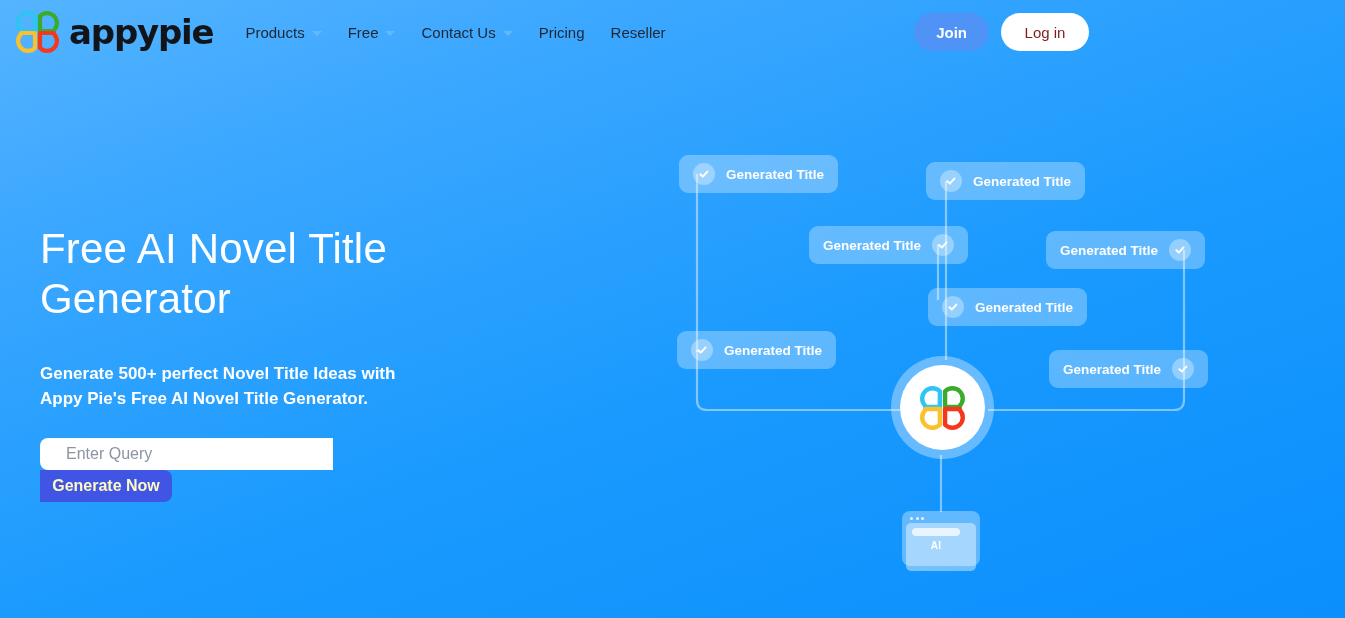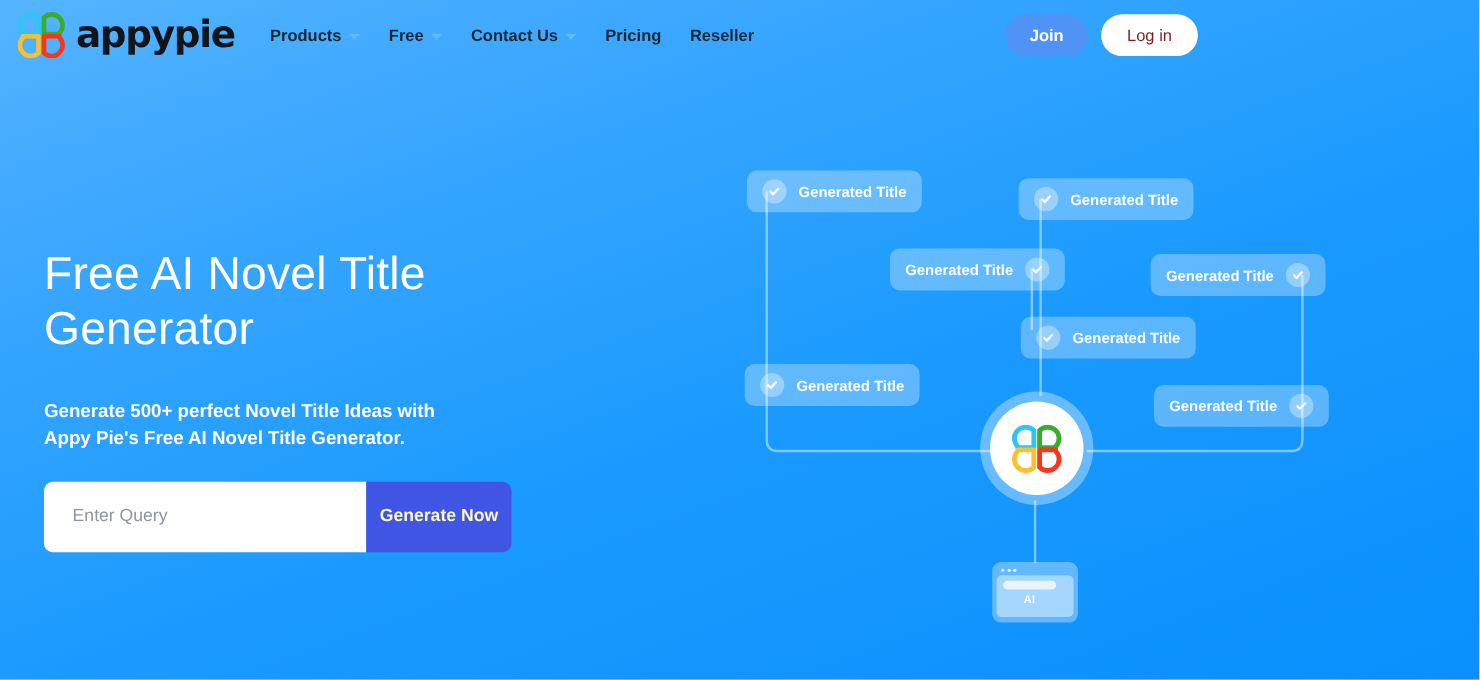--- a/index.html
+++ b/index.html
@@ -59,21 +59,21 @@
     align-items: center;
     gap: 26px;
     margin-left: 32px;
   }
 
   .nav-item {
     display: flex;
     align-items: center;
     gap: 7px;
     font-size: 15px;
-    font-weight: 700;
+    font-weight: 400;
     color: #1d2733;
     cursor: pointer;
     white-space: nowrap;
   }
 
   .caret {
     width: 0; height: 0;
     border-left: 5px solid transparent;
     border-right: 5px solid transparent;
     border-top: 5px solid #63b9fb;
@@ -148,20 +148,21 @@
   }
 
   .search-row {
     position: absolute;
     left: 40px;
     top: 438px;
     display: flex;
     align-items: stretch;
     height: 64px;
     z-index: 20;
+    flex-direction: column;
   }
 
   .search-input {
     width: 293px;
     height: 64px;
     background: #ffffff;
     border: none;
     border-radius: 8px 0 0 8px;
     padding: 0 26px;
     font-size: 16px;
@@ -271,21 +272,21 @@
     gap: 2.5px;
     padding: 2px 0 3px 4px;
   }
   .ai-dots i {
     width: 3px; height: 3px;
     border-radius: 50%;
     background: rgba(255,255,255,0.85);
     display: block;
   }
   .ai-screen {
-    height: 38px;
+    height: 48px;
     border-radius: 5px;
     background: rgba(255,255,255,0.42);
     padding: 5px 16px 0 6px;
     position: relative;
   }
   .ai-bar {
     height: 8px;
     border-radius: 4px;
     background: rgba(255,255,255,0.75);
   }

